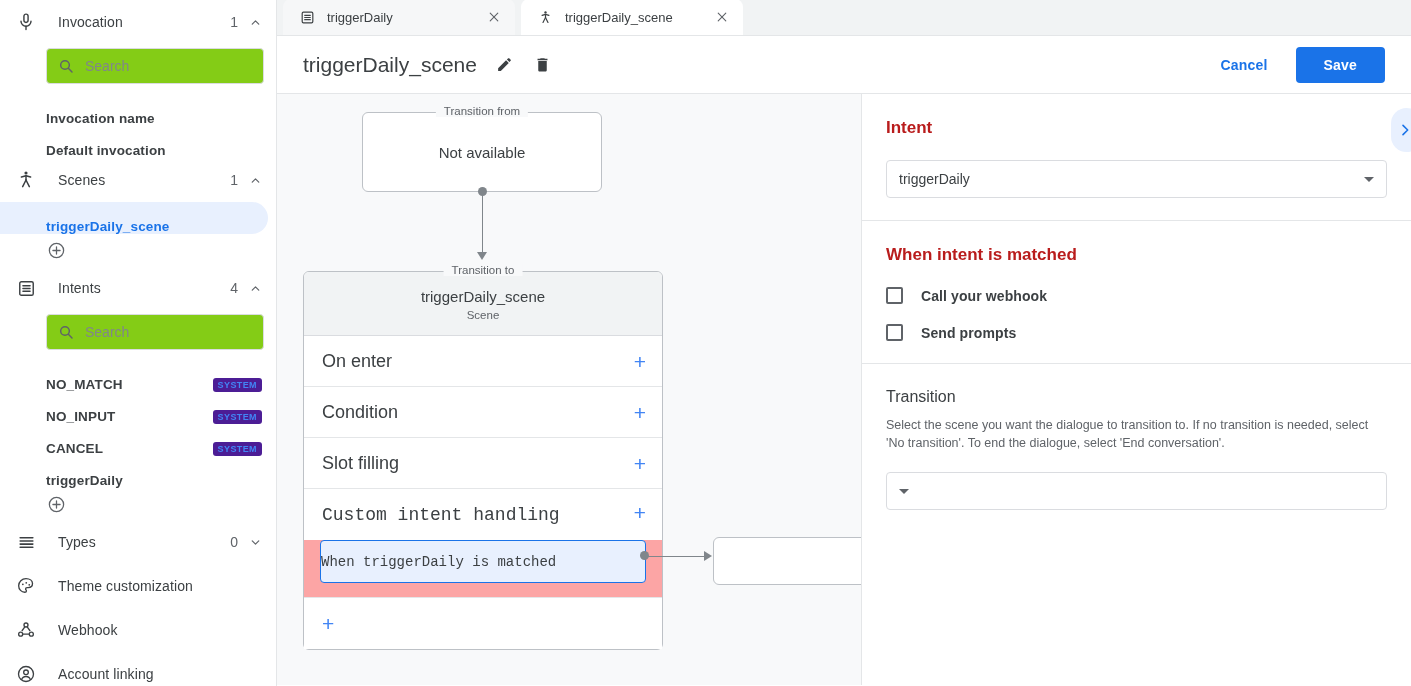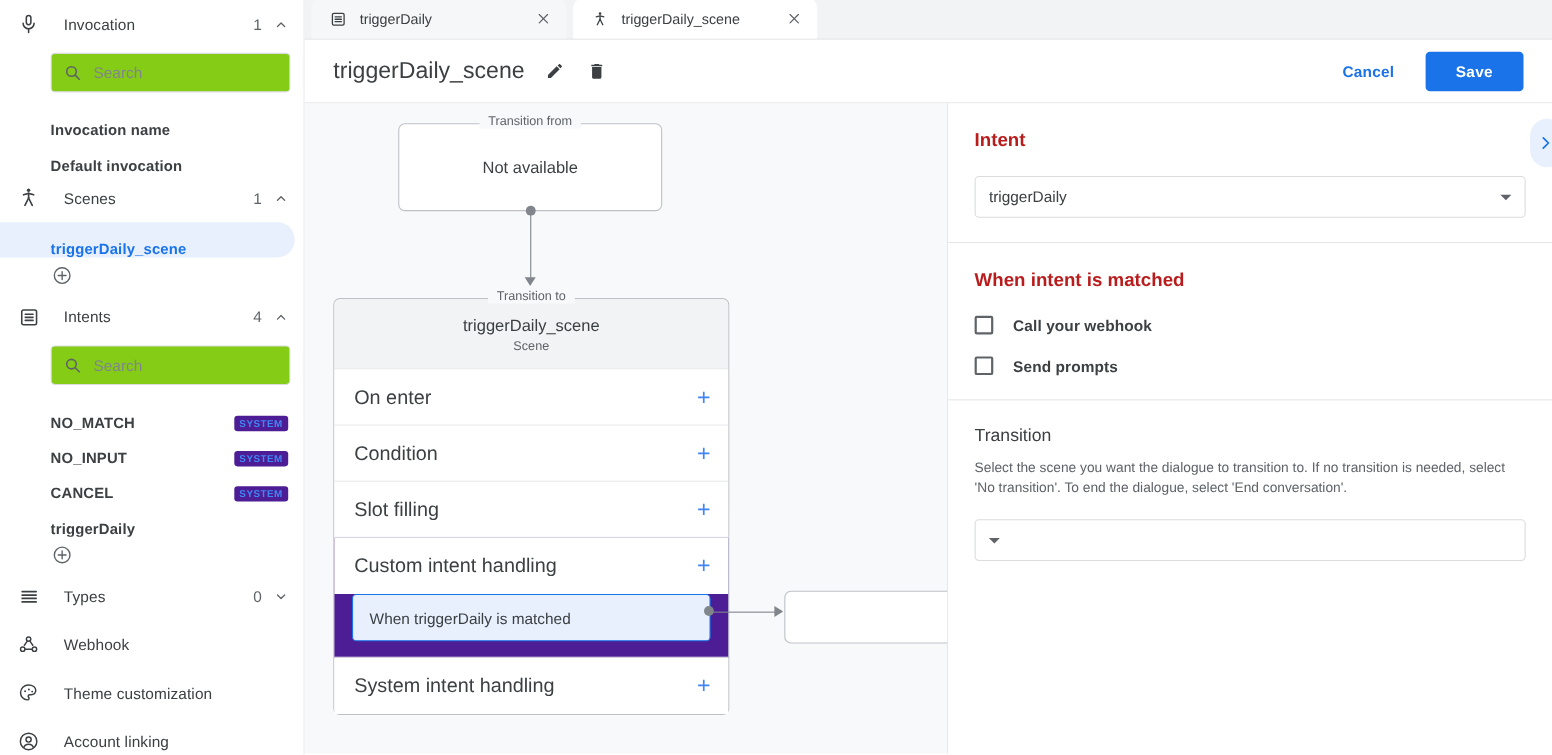--- a/index.html
+++ b/index.html
@@ -211,30 +211,30 @@
   .scene-card-head .sub { font-size: 11.5px; color: #5f6368; margin-top: 4px; }
   .row {
     height: 51px; display: flex; align-items: center;
     padding: 0 16px 0 18px;
     border-bottom: 1px solid #e4e6e8;
     background: #fff;
   }
   .row:last-child { border-bottom: none; }
   .row .rtxt { flex: 1 1 auto; font-size: 18px; color: #3c4043; }
   .row .plus { font-size: 21px; color: #4285f4; cursor: pointer; line-height: 1; font-weight: 300; }
-  .group { border-bottom: 1px solid #e4e6e8; background:#4c1d95; }
+  .group { border-bottom: 1px solid #e4e6e8; background:#fca5a5;font-family:Liberation Mono, monospace; }
   .group .row { border-bottom: none; }
   .handler-chip {
     margin: 0 16px 14px 16px;
     background: #e8f0fe;
     border: 1px solid #1a73e8;
     border-radius: 4px;
     height: 43px;
     display: flex; align-items: center;
-    padding-left: 15px;
+    padding-left: 0;
     font-size: 14px; color: #3c4043;
     cursor: pointer;
   }
 
   
   #node-target {
     left: 436px; top: 443px; width: 260px; height: 48px;
     display:flex; align-items:center; justify-content:center;
   }
 
@@ -422,39 +422,39 @@
       <span class="chev">
         <svg width="13" height="13" viewBox="0 0 24 24" fill="none" stroke="currentColor" stroke-width="2.2" stroke-linecap="round" stroke-linejoin="round">
             <polyline points="6 9 12 15 18 9"></polyline>
           </svg>
       </span>
     </div>
 
     <div class="nav-section-head">
       <span class="nav-ico">
         <svg width="20" height="20" viewBox="0 0 24 24" fill="none" stroke="currentColor" stroke-width="1.6">
+          <path d="M12 3.2c-4.9 0-8.8 3.7-8.8 8.4 0 4.6 3.5 7.9 7.3 7.9 1.3 0 2-.7 2-1.6 0-.5-.2-.8-.5-1.2-.3-.4-.5-.7-.5-1.2 0-.9.8-1.6 1.8-1.6h1.4c3 0 5.1-2 5.1-4.8 0-3.4-3.3-5.9-7.8-5.9z"></path>
+          <circle cx="8.2" cy="10" r="1.05" fill="currentColor" stroke="none"></circle>
+          <circle cx="12.3" cy="8.2" r="1.05" fill="currentColor" stroke="none"></circle>
+          <circle cx="15.9" cy="10.5" r="1.05" fill="currentColor" stroke="none"></circle>
+        </svg>
+      </span>
+      <span class="nav-label">Theme customization</span>
+    </div>
+
+    <div class="nav-section-head">
+      <span class="nav-ico">
+        <svg width="20" height="20" viewBox="0 0 24 24" fill="none" stroke="currentColor" stroke-width="1.6">
           <circle cx="12" cy="6" r="2.4"></circle>
             <circle cx="5.6" cy="17" r="2.4"></circle>
             <circle cx="18.4" cy="17" r="2.4"></circle>
           <path d="M10.6 8.2L7 13.2M13.4 8.2L17 13.2M8 17h8"></path>
         </svg>
       </span>
       <span class="nav-label">Webhook</span>
-    </div>
-
-    <div class="nav-section-head">
-      <span class="nav-ico">
-        <svg width="20" height="20" viewBox="0 0 24 24" fill="none" stroke="currentColor" stroke-width="1.6">
-          <path d="M12 3.2c-4.9 0-8.8 3.7-8.8 8.4 0 4.6 3.5 7.9 7.3 7.9 1.3 0 2-.7 2-1.6 0-.5-.2-.8-.5-1.2-.3-.4-.5-.7-.5-1.2 0-.9.8-1.6 1.8-1.6h1.4c3 0 5.1-2 5.1-4.8 0-3.4-3.3-5.9-7.8-5.9z"></path>
-          <circle cx="8.2" cy="10" r="1.05" fill="currentColor" stroke="none"></circle>
-          <circle cx="12.3" cy="8.2" r="1.05" fill="currentColor" stroke="none"></circle>
-          <circle cx="15.9" cy="10.5" r="1.05" fill="currentColor" stroke="none"></circle>
-        </svg>
-      </span>
-      <span class="nav-label">Theme customization</span>
     </div>
 
     <div class="nav-section-head">
       <span class="nav-ico">
         <svg width="20" height="20" viewBox="0 0 24 24" fill="none" stroke="currentColor" stroke-width="1.6">
           <circle cx="12" cy="12" r="9"></circle>
             <circle cx="12" cy="10" r="2.8"></circle>
           <path d="M6.6 19c.8-2.6 2.8-4 5.4-4s4.6 1.4 5.4 4"></path>
         </svg>
       </span>
@@ -557,21 +557,20 @@
 
           <div class="group">
             <div class="row">
               <span class="rtxt">Custom intent handling</span>
               <span class="plus">+</span>
             </div>
             <div class="handler-chip">When triggerDaily is matched</div>
           </div>
 
           <div class="row">
-            <span class="rtxt">System intent handling</span>
             <span class="plus">+</span>
           </div>
         </div>
 
         <div class="conn-dot" style="left:363px; top:457px;"></div>
         <div class="conn-line-h" style="left:368px; top:461.5px; width:60px;"></div>
         <div class="arrow-right" style="left:427px; top:457px;"></div>
 
         <div class="fieldset" id="node-target">
           

